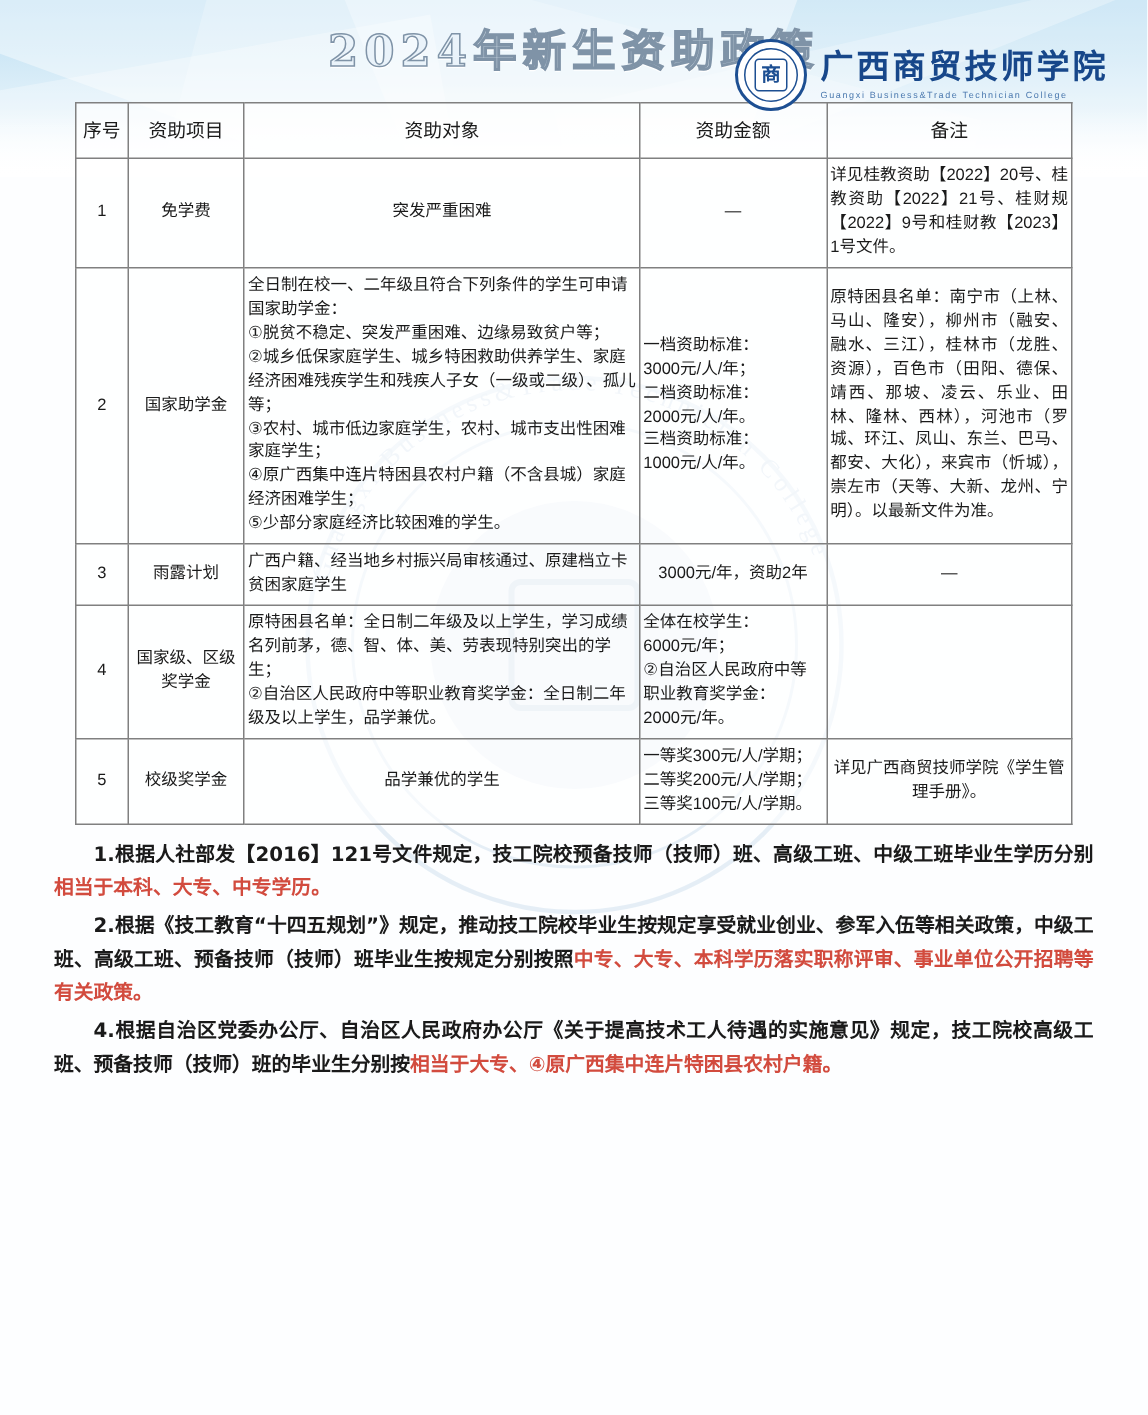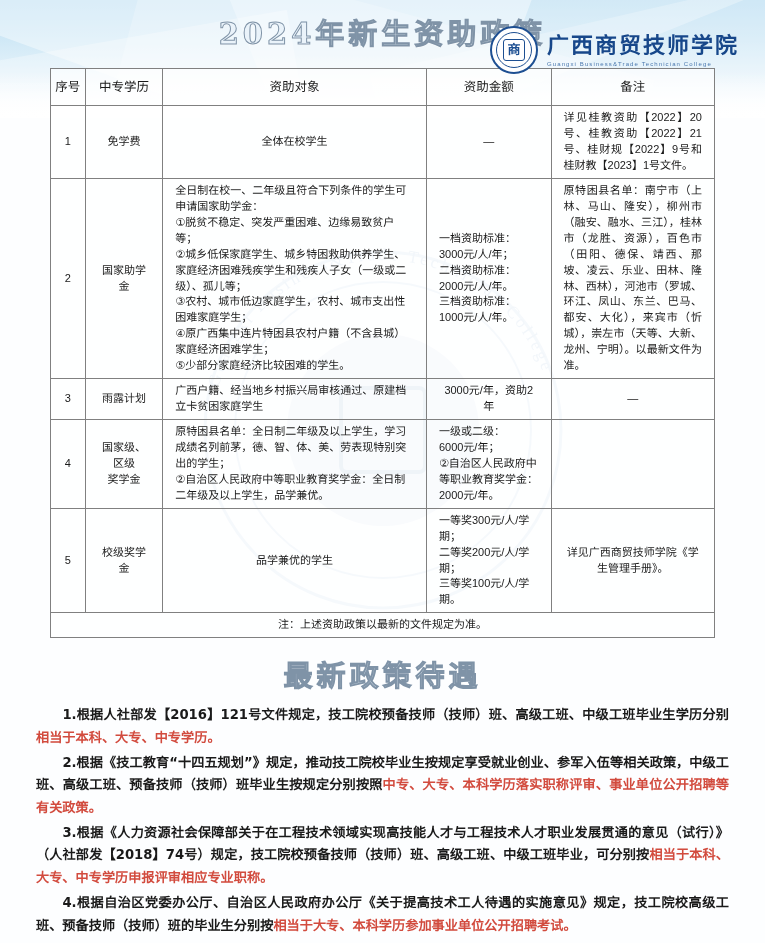--- a/index.html
+++ b/index.html
@@ -67,21 +67,21 @@
 
   
   .table-wrap{position:relative;z-index:3;margin:16px 50px 0 50px;}
   table.policy{
     width:665px;border-collapse:collapse;
     background:rgba(255,255,255,0.62);
     table-layout:fixed;
   }
   table.policy td,table.policy th{
     border:1px solid #808080;
-    padding:4px 12px;
+    padding:4px 2px;
     color:#1a1a1a;
     vertical-align:middle;
     font-size:11px;
     line-height:1.45;
   }
   table.policy th{font-size:12.5px;font-weight:normal;text-align:center;padding:9px 4px;}
   .c-no{width:34px;text-align:center;}
   .c-item{width:76px;text-align:center;}
   .c-target{width:258px;}
   .c-amount{width:122px;}
@@ -150,32 +150,32 @@
       <colgroup>
         <col class="c-no">
           <col class="c-item">
           <col class="c-target">
           <col class="c-amount">
           <col class="c-note">
       </colgroup>
       <thead>
         <tr>
           <th>序号</th>
-          <th>中专学历</th>
+          <th>资助项目</th>
           <th>资助对象</th>
           <th>资助金额</th>
           <th>备注</th>
         </tr>
       </thead>
       <tbody>
 
         <tr>
           <td class="center">1</td>
           <td class="center small">免学费</td>
-          <td class="center small">全体在校学生</td>
+          <td class="center small">突发严重困难</td>
           <td class="center dash">—</td>
           <td class="tiny">详见桂教资助【2022】20号、桂教资助【2022】21号、桂财规【2022】9号和桂财教【2023】1号文件。</td>
         </tr>
 
         <tr>
           <td class="center">2</td>
           <td class="center small">国家助学金</td>
           <td class="multiline small">全日制在校一、二年级且符合下列条件的学生可申请国家助学金：
 ①脱贫不稳定、突发严重困难、边缘易致贫户等；
 ②城乡低保家庭学生、城乡特困救助供养学生、家庭经济困难残疾学生和残疾人子女（一级或二级）、孤儿等；
@@ -198,54 +198,47 @@
           <td class="center small">3000元/年，资助2年</td>
           <td class="center dash">—</td>
         </tr>
 
         <tr>
           <td class="center">4</td>
           <td class="center small multiline">国家级、区级
 奖学金</td>
           <td class="multiline small">原特困县名单：全日制二年级及以上学生，学习成绩名列前茅，德、智、体、美、劳表现特别突出的学生；
 ②自治区人民政府中等职业教育奖学金：全日制二年级及以上学生，品学兼优。</td>
-          <td class="multiline small">一级或二级：
+          <td class="multiline small">全体在校学生：
 6000元/年；
 ②自治区人民政府中等职业教育奖学金：
 2000元/年。</td>
           <td class="center"></td>
         </tr>
 
         <tr>
           <td class="center">5</td>
           <td class="center small">校级奖学金</td>
           <td class="center small">品学兼优的学生</td>
           <td class="multiline small">一等奖300元/人/学期；
 二等奖200元/人/学期；
 三等奖100元/人/学期。</td>
           <td class="center small multiline">详见广西商贸技师学院《学生管理手册》。</td>
         </tr>
 
-        <tr class="note-row">
-          <td colspan="5">注：上述资助政策以最新的文件规定为准。</td>
-        </tr>
       </tbody>
     </table>
   </div>
 
-  <h2 class="big-title second">最新政策待遇</h2>
 
   <div class="body-text">
     <p>
       <span>1.根据人社部发【2016】121号文件规定，技工院校预备技师（技师）班、高级工班、中级工班毕业生学历分别</span><span class="hl">相当于本科、大专、中专学历。</span>
     </p>
     <p>
       <span>2.根据《技工教育“十四五规划”》规定，推动技工院校毕业生按规定享受就业创业、参军入伍等相关政策，中级工班、高级工班、预备技师（技师）班毕业生按规定分别按照</span><span class="hl">中专、大专、本科学历落实职称评审、事业单位公开招聘等有关政策。</span>
     </p>
     <p>
-      <span>3.根据《人力资源社会保障部关于在工程技术领域实现高技能人才与工程技术人才职业发展贯通的意见（试行）》（人社部发【2018】74号）规定，技工院校预备技师（技师）班、高级工班、中级工班毕业，可分别按</span><span class="hl">相当于本科、大专、中专学历申报评审相应专业职称。</span>
+      <span>4.根据自治区党委办公厅、自治区人民政府办公厅《关于提高技术工人待遇的实施意见》规定，技工院校高级工班、预备技师（技师）班的毕业生分别按</span><span class="hl">相当于大专、④原广西集中连片特困县农村户籍。</span>
     </p>
-    <p>
-      <span>4.根据自治区党委办公厅、自治区人民政府办公厅《关于提高技术工人待遇的实施意见》规定，技工院校高级工班、预备技师（技师）班的毕业生分别按</span><span class="hl">相当于大专、本科学历参加事业单位公开招聘考试。</span>
-    </p>
   </div>
 
 </div>
 
 </body></html>

